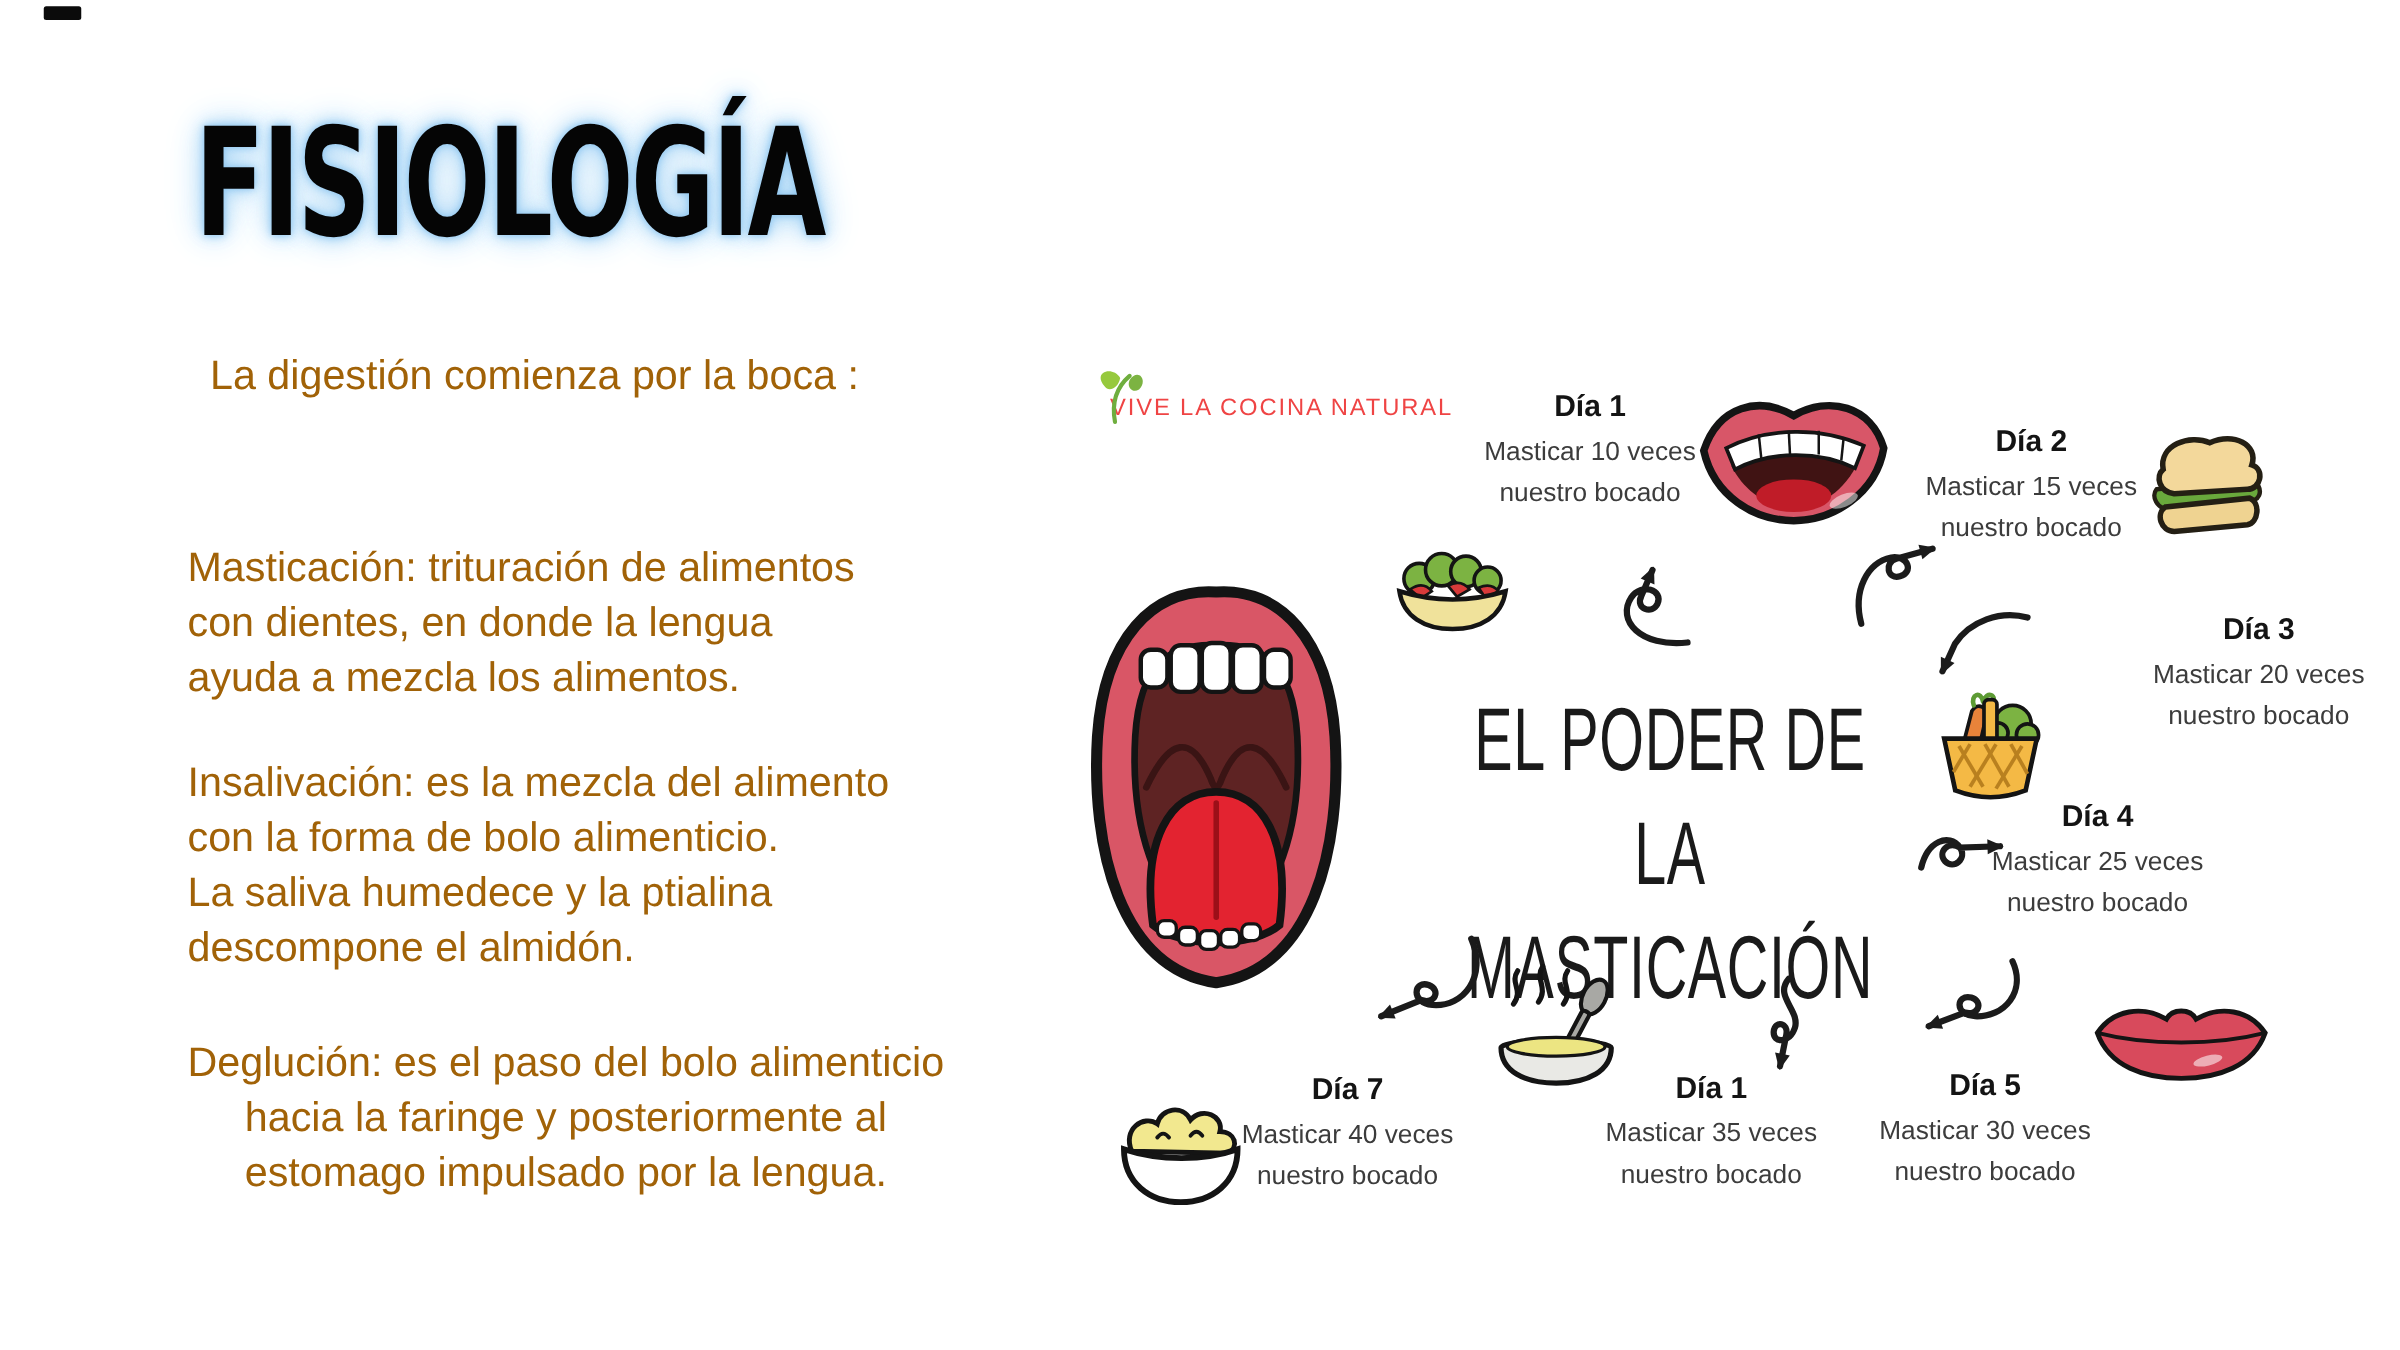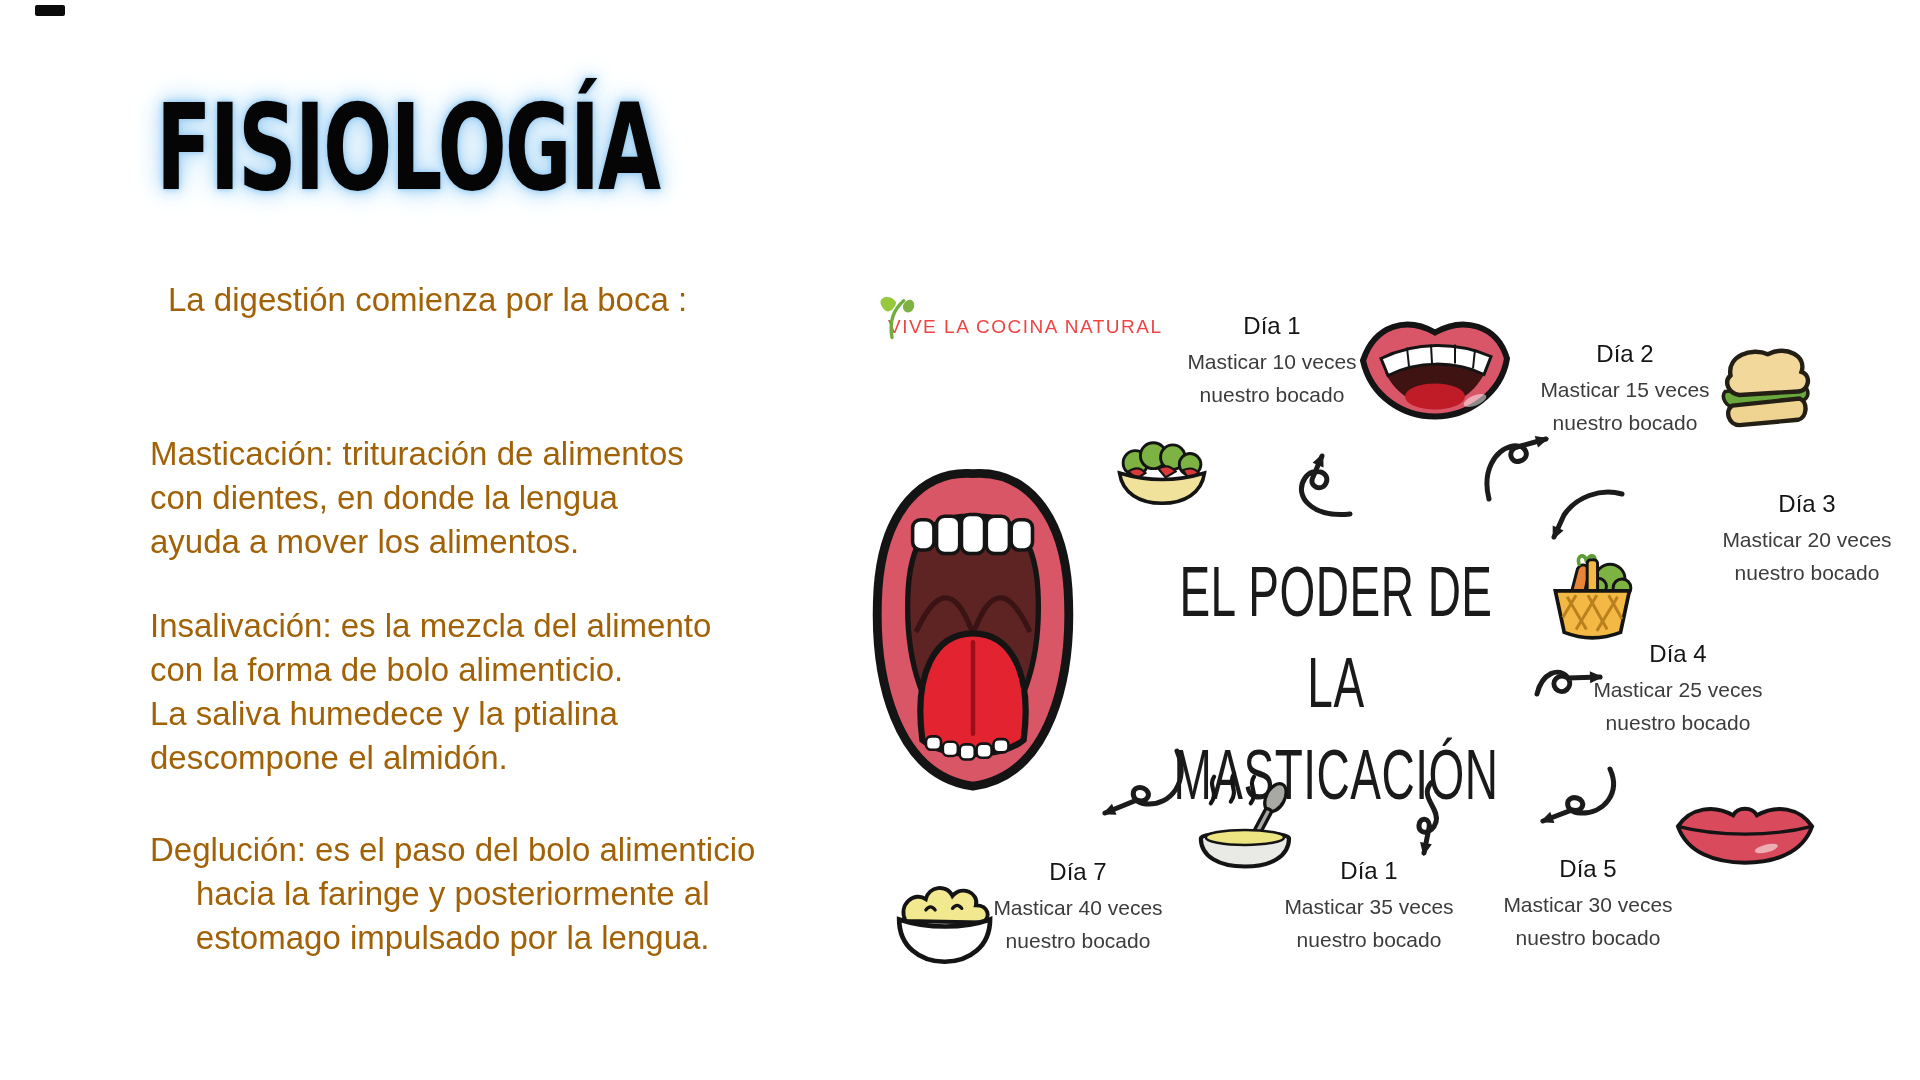--- a/index.html
+++ b/index.html
@@ -18,39 +18,39 @@
   
   .logo{position:absolute;left:872px;top:306px;width:280px;}
   .logo-leaf{position:absolute;left:-6px;top:-12px;width:52px;height:46px;}
   .logo-brand{font-family:"DejaVu Sans",sans-serif;font-weight:700;font-size:56px;line-height:1;
     color:#96c93d;letter-spacing:1px;margin-left:14px;}
   .logo-tagline{font-size:19px;letter-spacing:1.5px;color:#ef4444;margin-top:10px;margin-left:16px;white-space:nowrap;}
   .info-title{position:absolute;left:1156px;top:546px;width:360px;text-align:center;
     font-size:46px;line-height:1.28;letter-spacing:0.5px;color:#1a1a1a;white-space:pre-line;
     transform:scaleY(1.55);transform-origin:top center;}
   .day{position:absolute;width:240px;text-align:center;}
-  .day-label{font-size:24px;font-weight:normal;color:#141414;margin-bottom:6px;}
+  .day-label{font-size:24px;font-weight:bold;color:#141414;margin-bottom:6px;}
   .day-text{font-size:21px;line-height:1.57;color:#3c3c3c;white-space:pre-line;}
   .icon{position:absolute;}
   .icon svg{display:block;width:100%;height:100%;}
   .arrows{position:absolute;left:0;top:0;width:1920px;height:1080px;pointer-events:none;}
 </style>
 </head>
 <body>
 
 <div class="stage">
 
   <div class="corner-artifact"></div>
 
   <div class="slide-title">FISIOLOGÍA</div>
 
   <div class="para intro">La digestión comienza por la boca :</div>
   <div class="para p1">Masticación: trituración de alimentos
 con dientes, en donde la lengua
-ayuda a mover los alimentos.</div>
+ayuda a mezcla los alimentos.</div>
   <div class="para p2">Insalivación: es la mezcla del alimento
 con la forma de bolo alimenticio.
 La saliva humedece y la ptialina
 descompone el almidón.</div>
   <div class="para p3">Deglución: es el paso del bolo alimenticio
 hacia la faringe y posteriormente al
 estomago impulsado por la lengua.</div>
 
   <div class="logo">
     <div class="icon logo-leaf">

